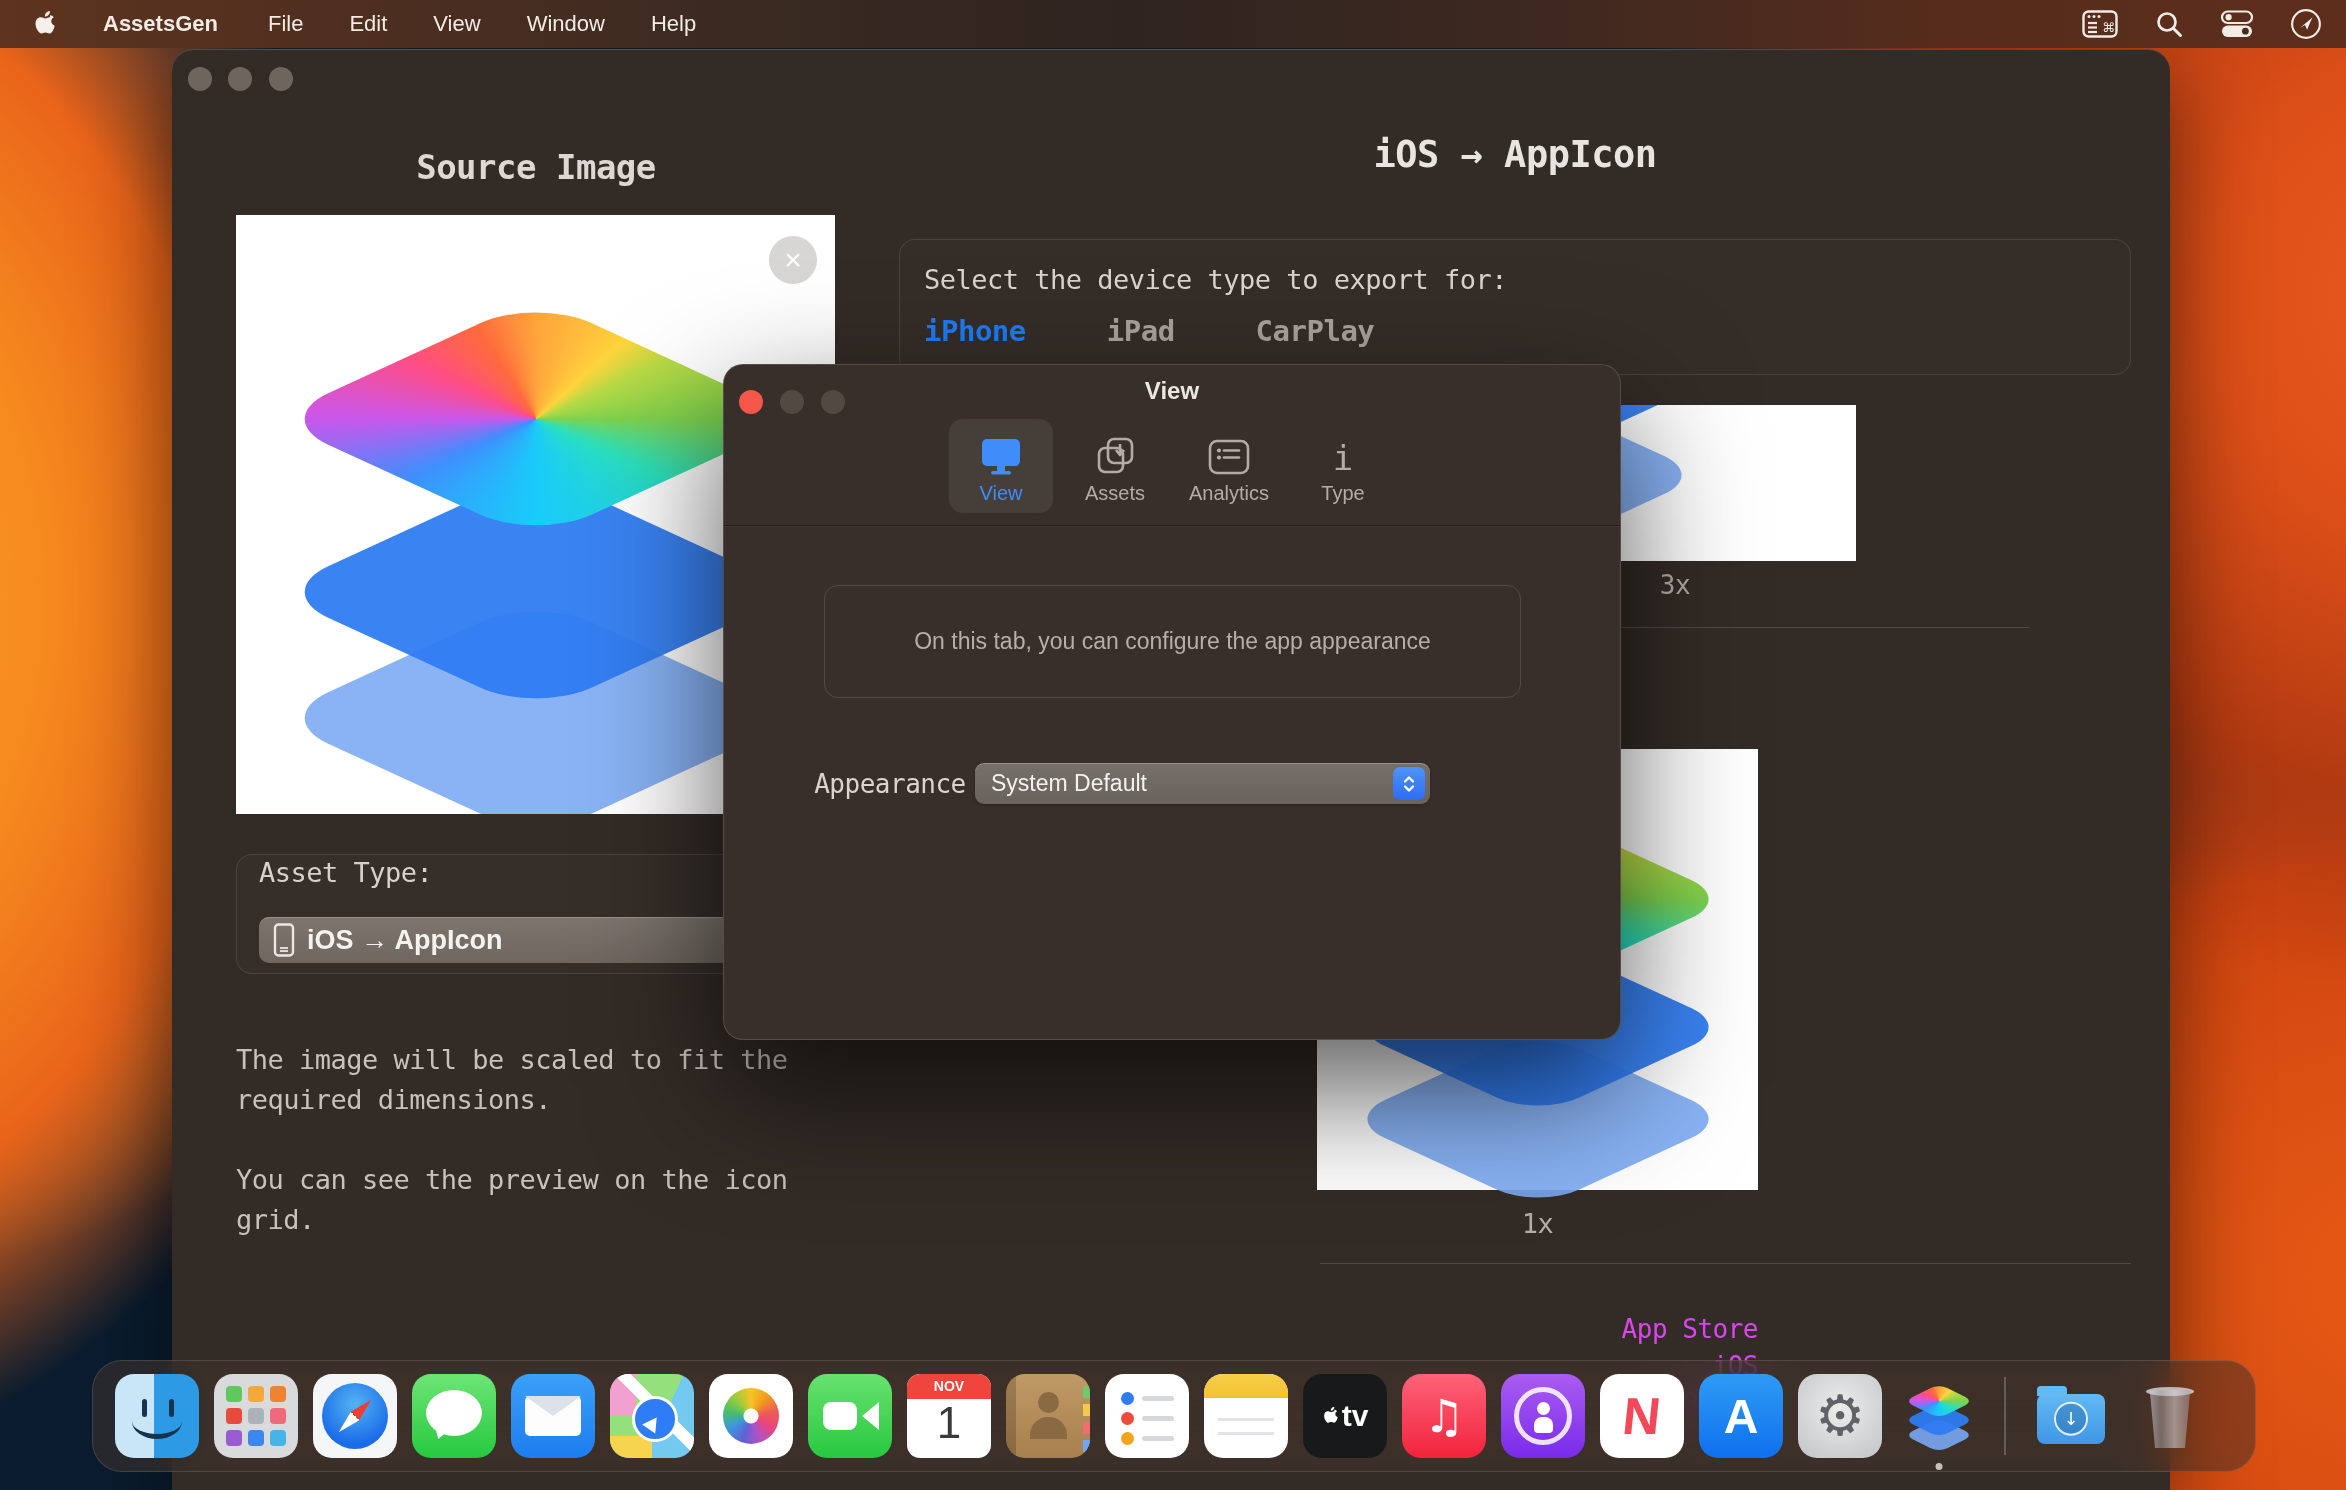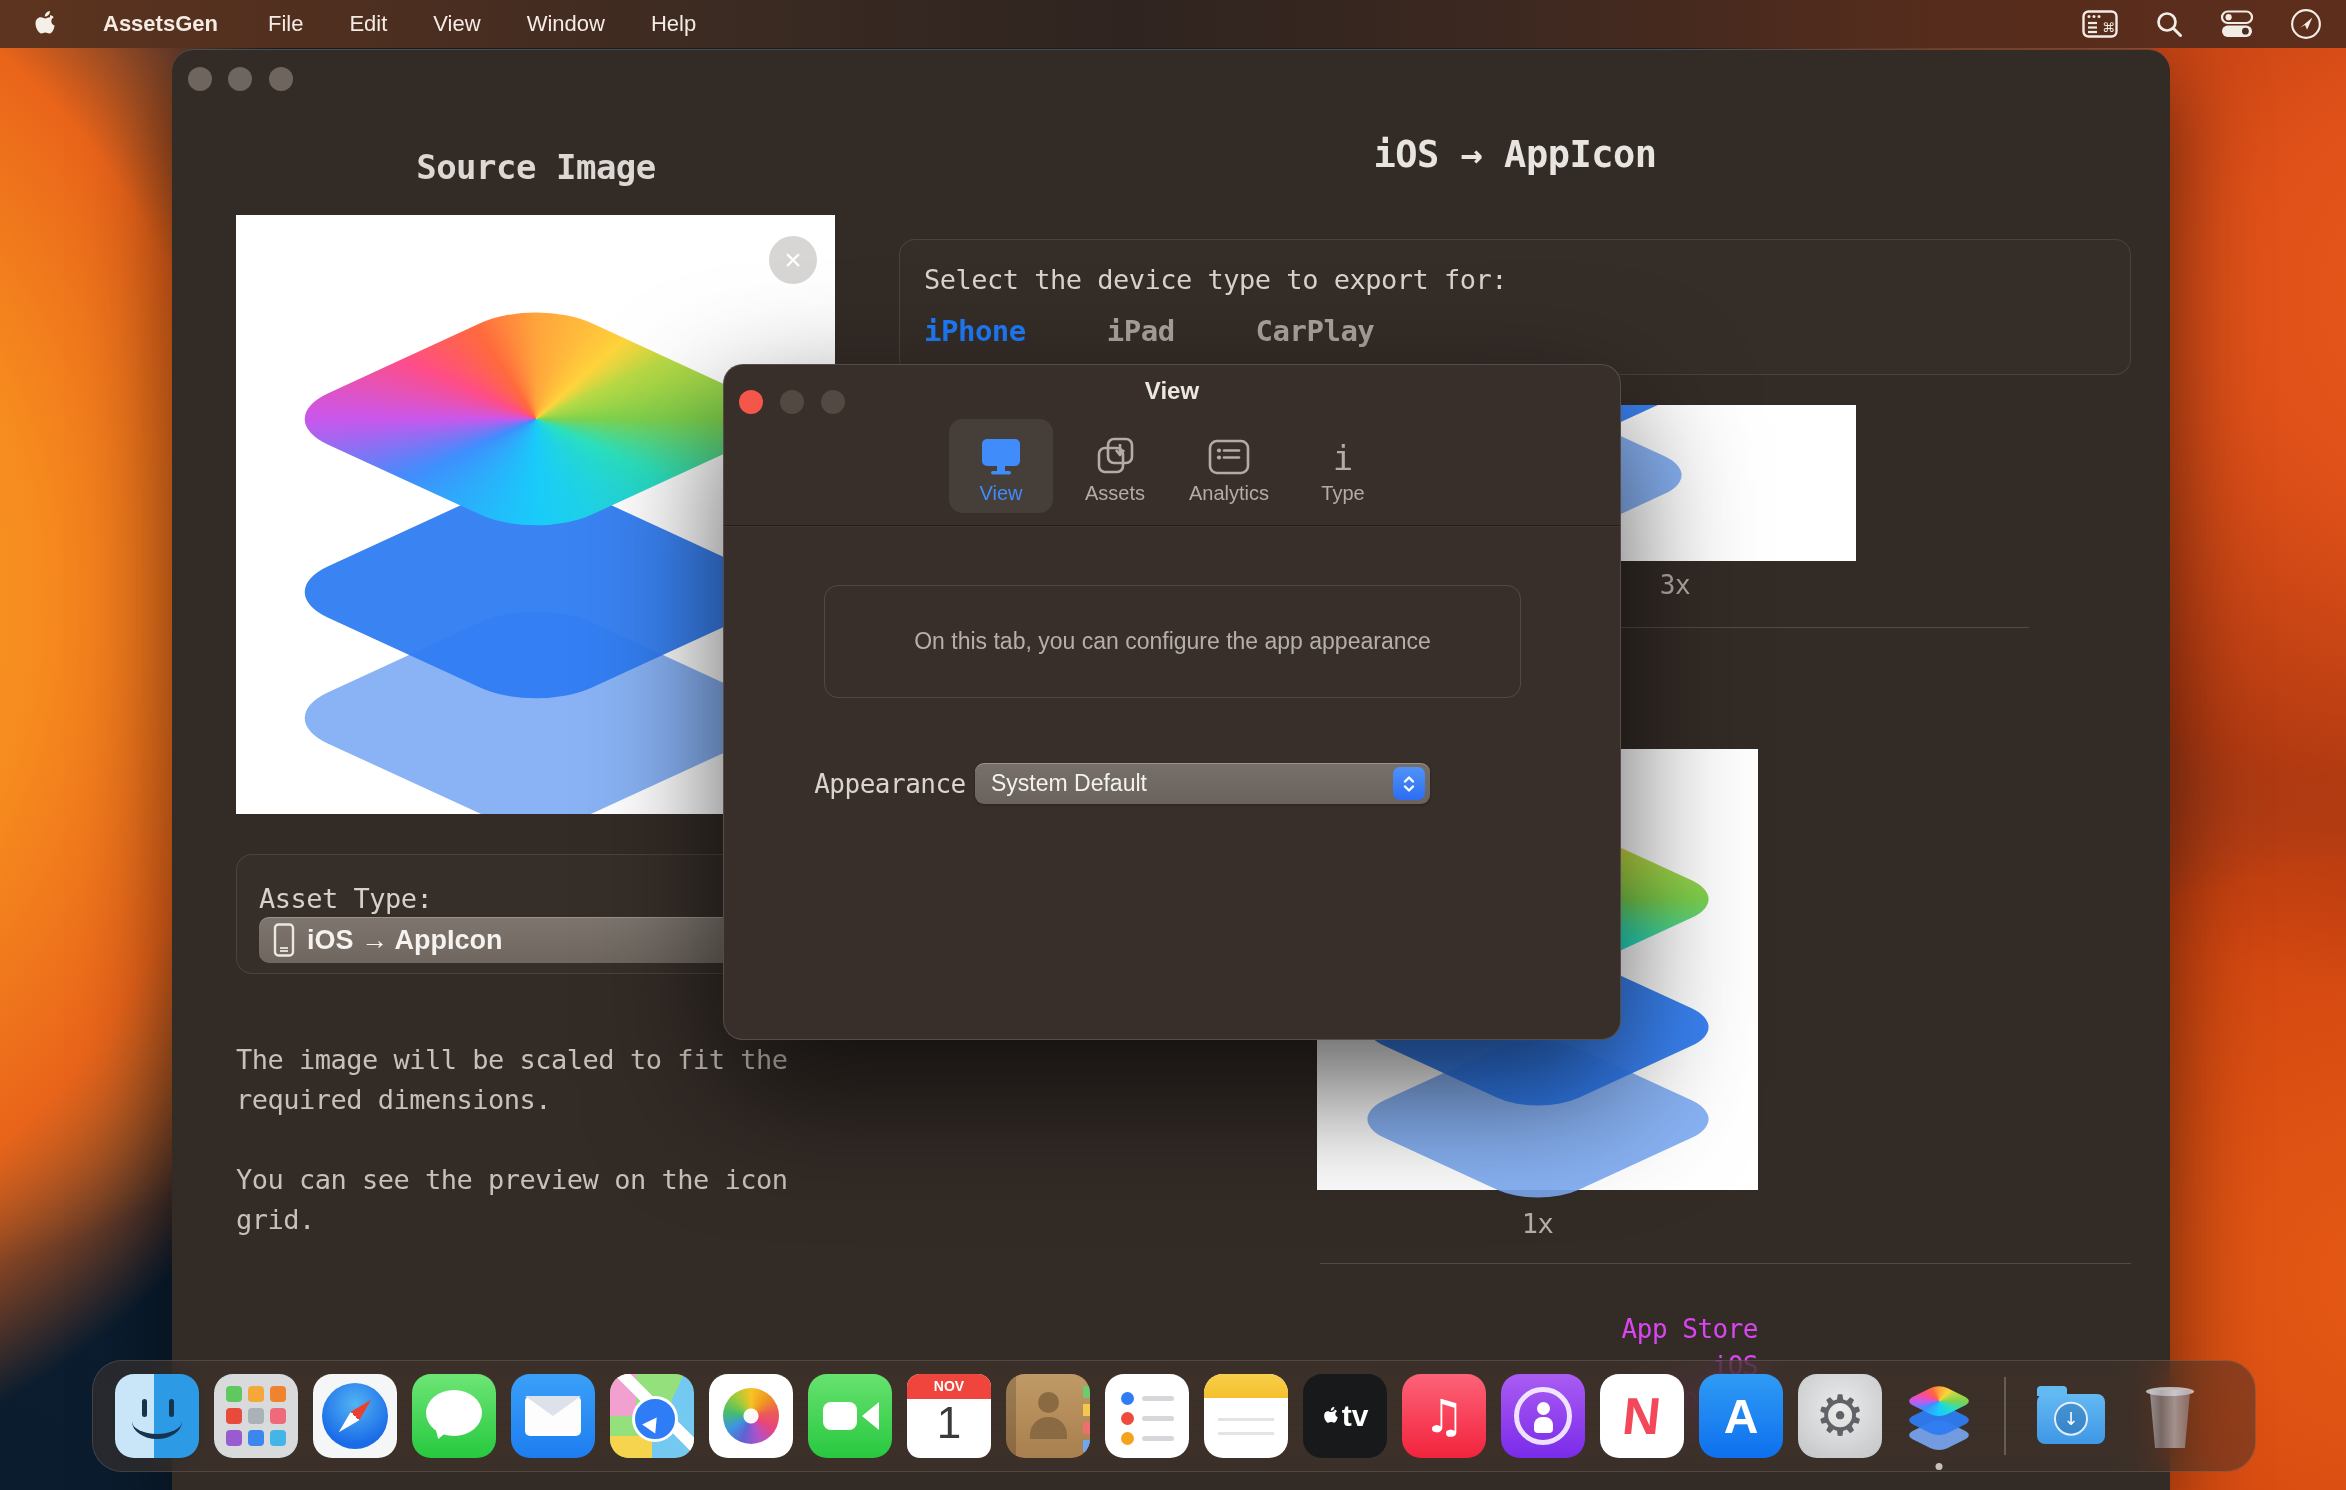--- a/index.html
+++ b/index.html
@@ -44,21 +44,21 @@
   .lico{position:relative;background:#fff;}
   .lico .ly{position:absolute;width:62.3%;height:62.3%;left:50%;top:0;border-radius:21%;
     transform:translate(-50%,-50%) scaleY(.46) rotate(45deg);}
   .lico .ly-light{background:#7cabf4;opacity:.9;}
   .lico .ly-mid{background:#2e7bf2;opacity:.94;}
   .lico .ly-rainbow{background:conic-gradient(#b9da45,#7fd24d 12.5%,#2be0be 25%,#19cbfa 37.5%,#3f8efd 50%,#c957ec 62.5%,#ff4d86 75%,#ff6a3d 83%,#ffa43c 87.5%,#ffd43c 95%,#b9da45);}
   .lico .p-light{top:84%;}.lico .p-mid{top:63%;}.lico .p-rain{top:34%;}
 
   .asset-panel{position:absolute;left:64px;top:804px;width:599px;height:120px;box-sizing:border-box;
     border:1.5px solid rgba(255,255,255,.10);border-radius:16px;background:rgba(255,255,255,.015);}
-  .asset-label{position:absolute;left:22px;top:28px;font-size:27px;color:#d6d1cc;}
+  .asset-label{position:absolute;left:22px;top:2px;font-size:27px;color:#d6d1cc;}
   .asset-drop{position:absolute;left:22px;right:22px;top:62px;height:46px;border-radius:10px;
     background:linear-gradient(180deg,#7d756e,#6e665f);box-shadow:inset 0 1px 0 rgba(255,255,255,.22);
     display:flex;align-items:center;padding-left:14px;gap:12px;}
   .asset-drop span{font-size:27px;font-weight:700;color:#f5f2ef;}
 
   .note{position:absolute;left:64px;width:620px;font-size:27px;line-height:40px;color:#c7c1bb;}
   .n1{top:990px;}.n2{top:1110px;}
 
   .exp-title{position:absolute;left:727px;top:83px;width:1232px;text-align:center;
     font-size:37px;font-weight:600;color:#e8e4e0;}

